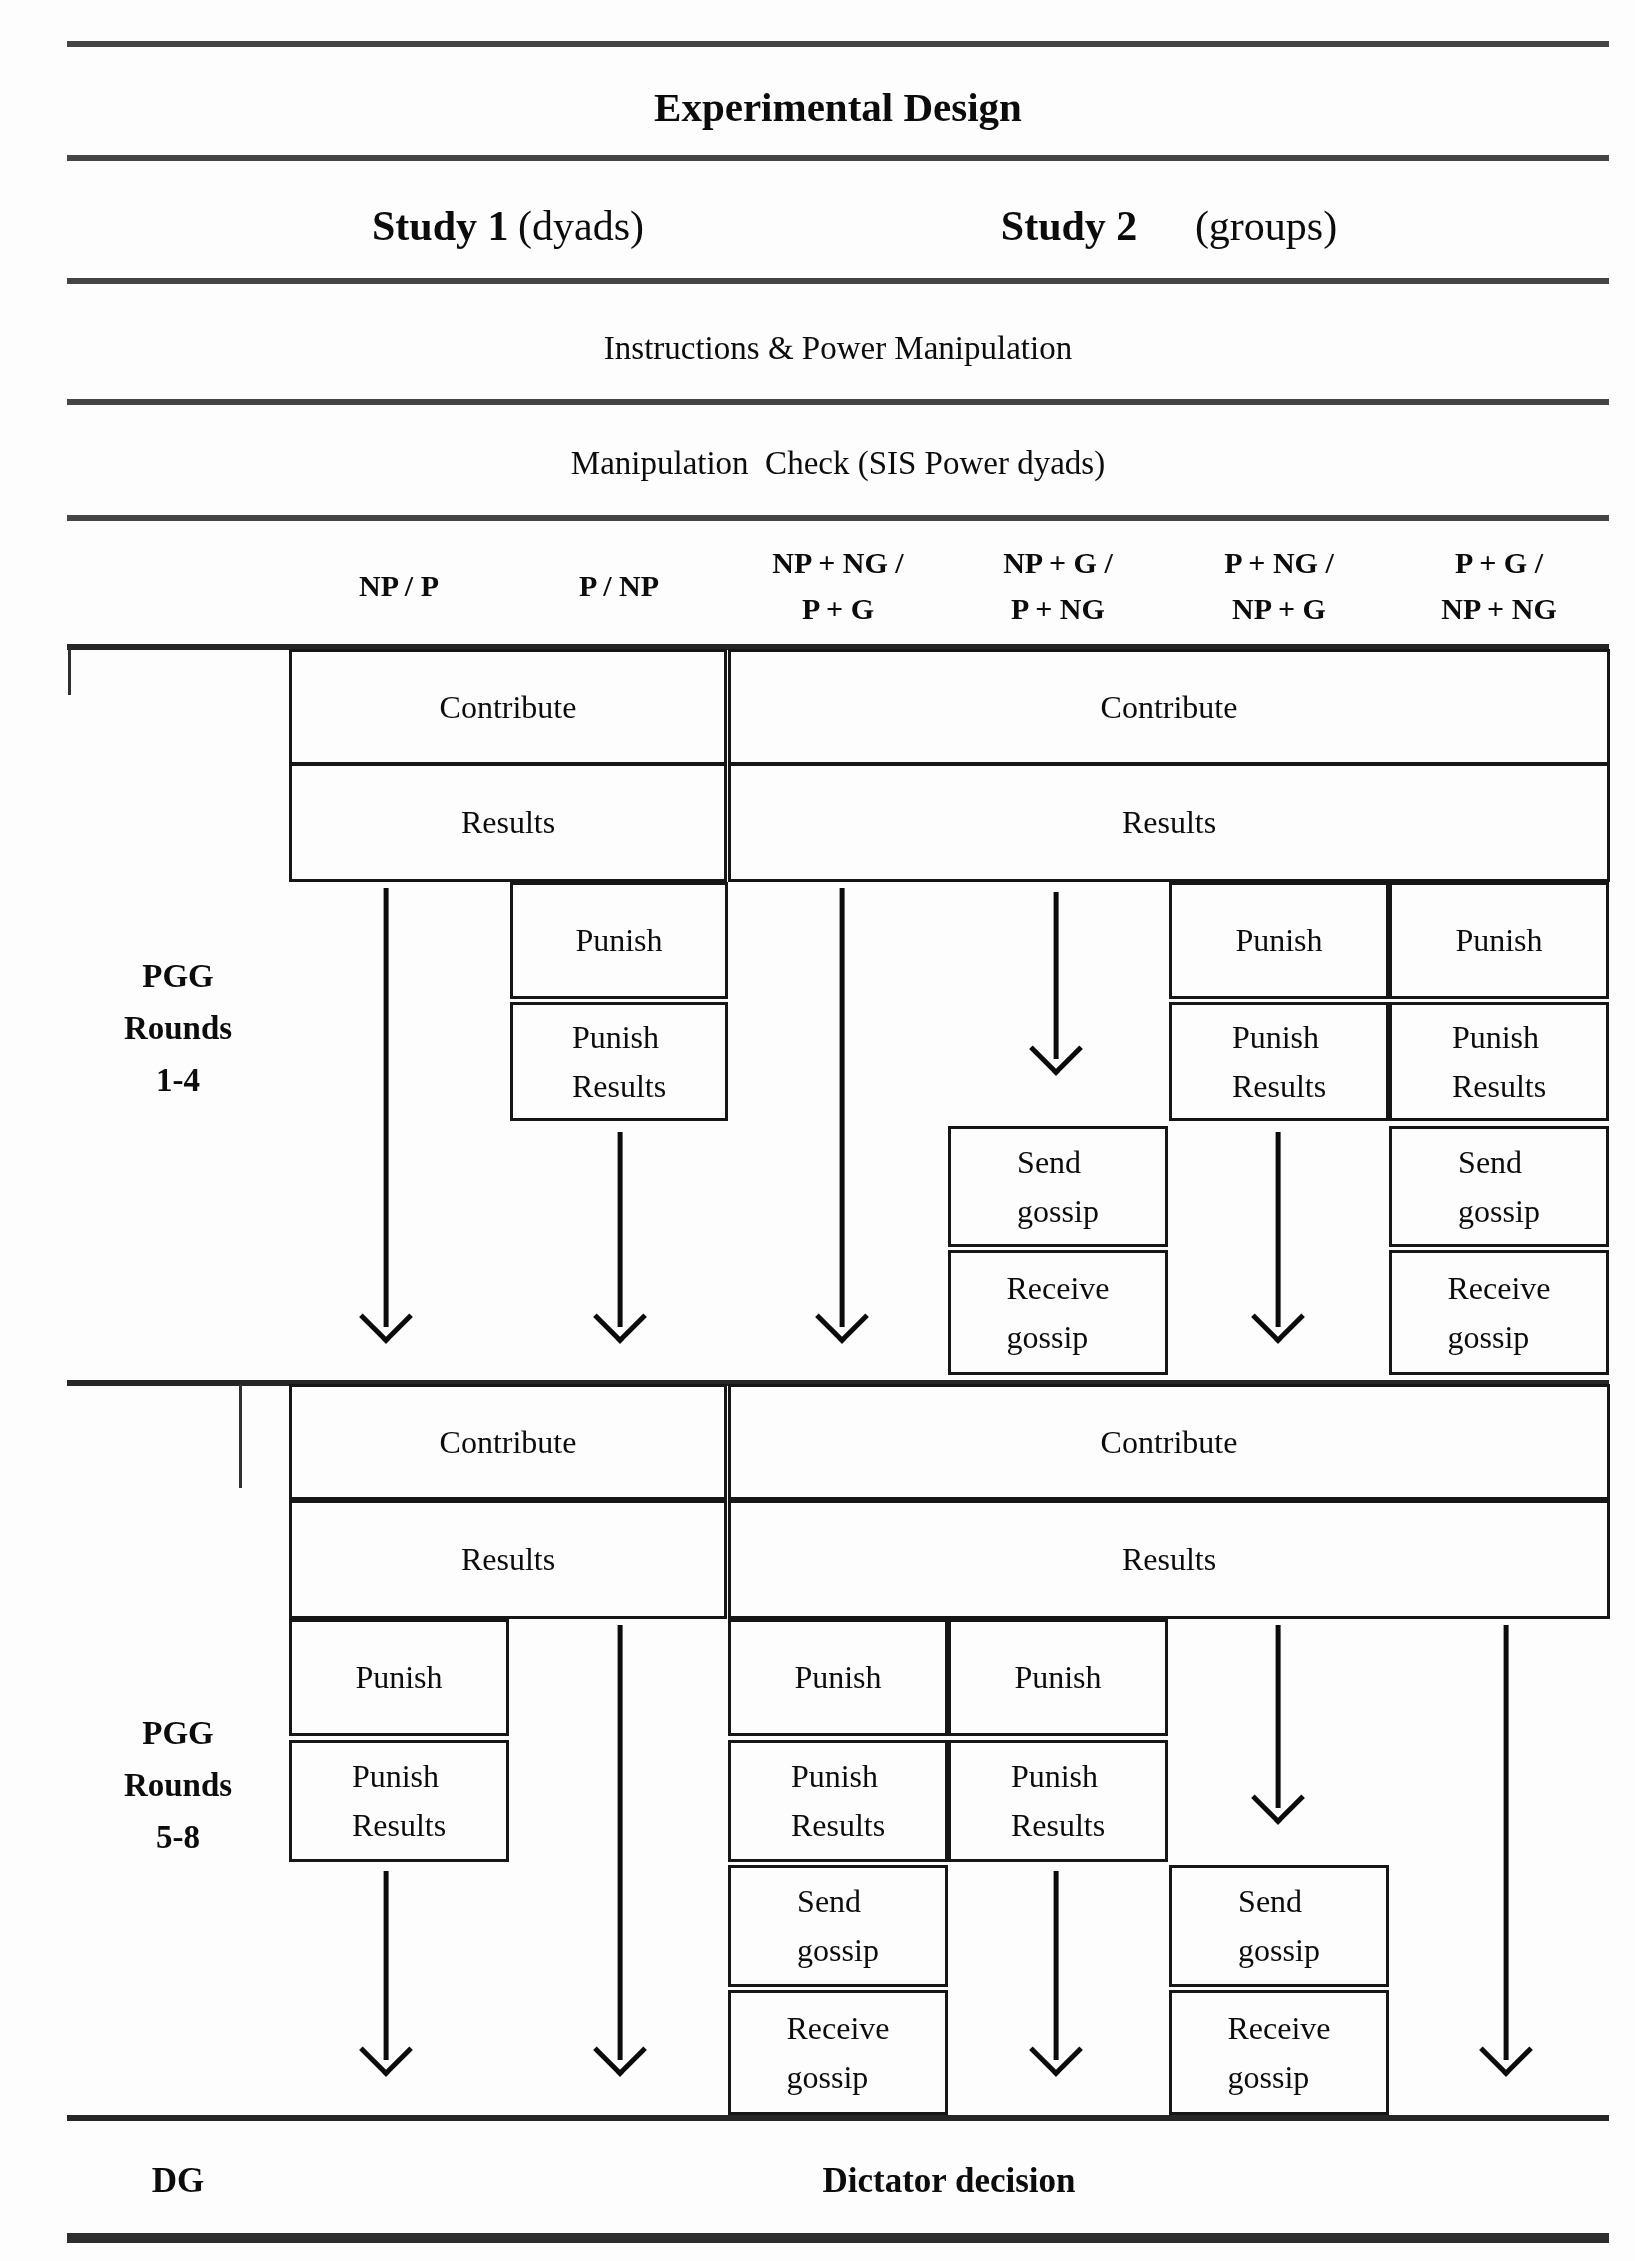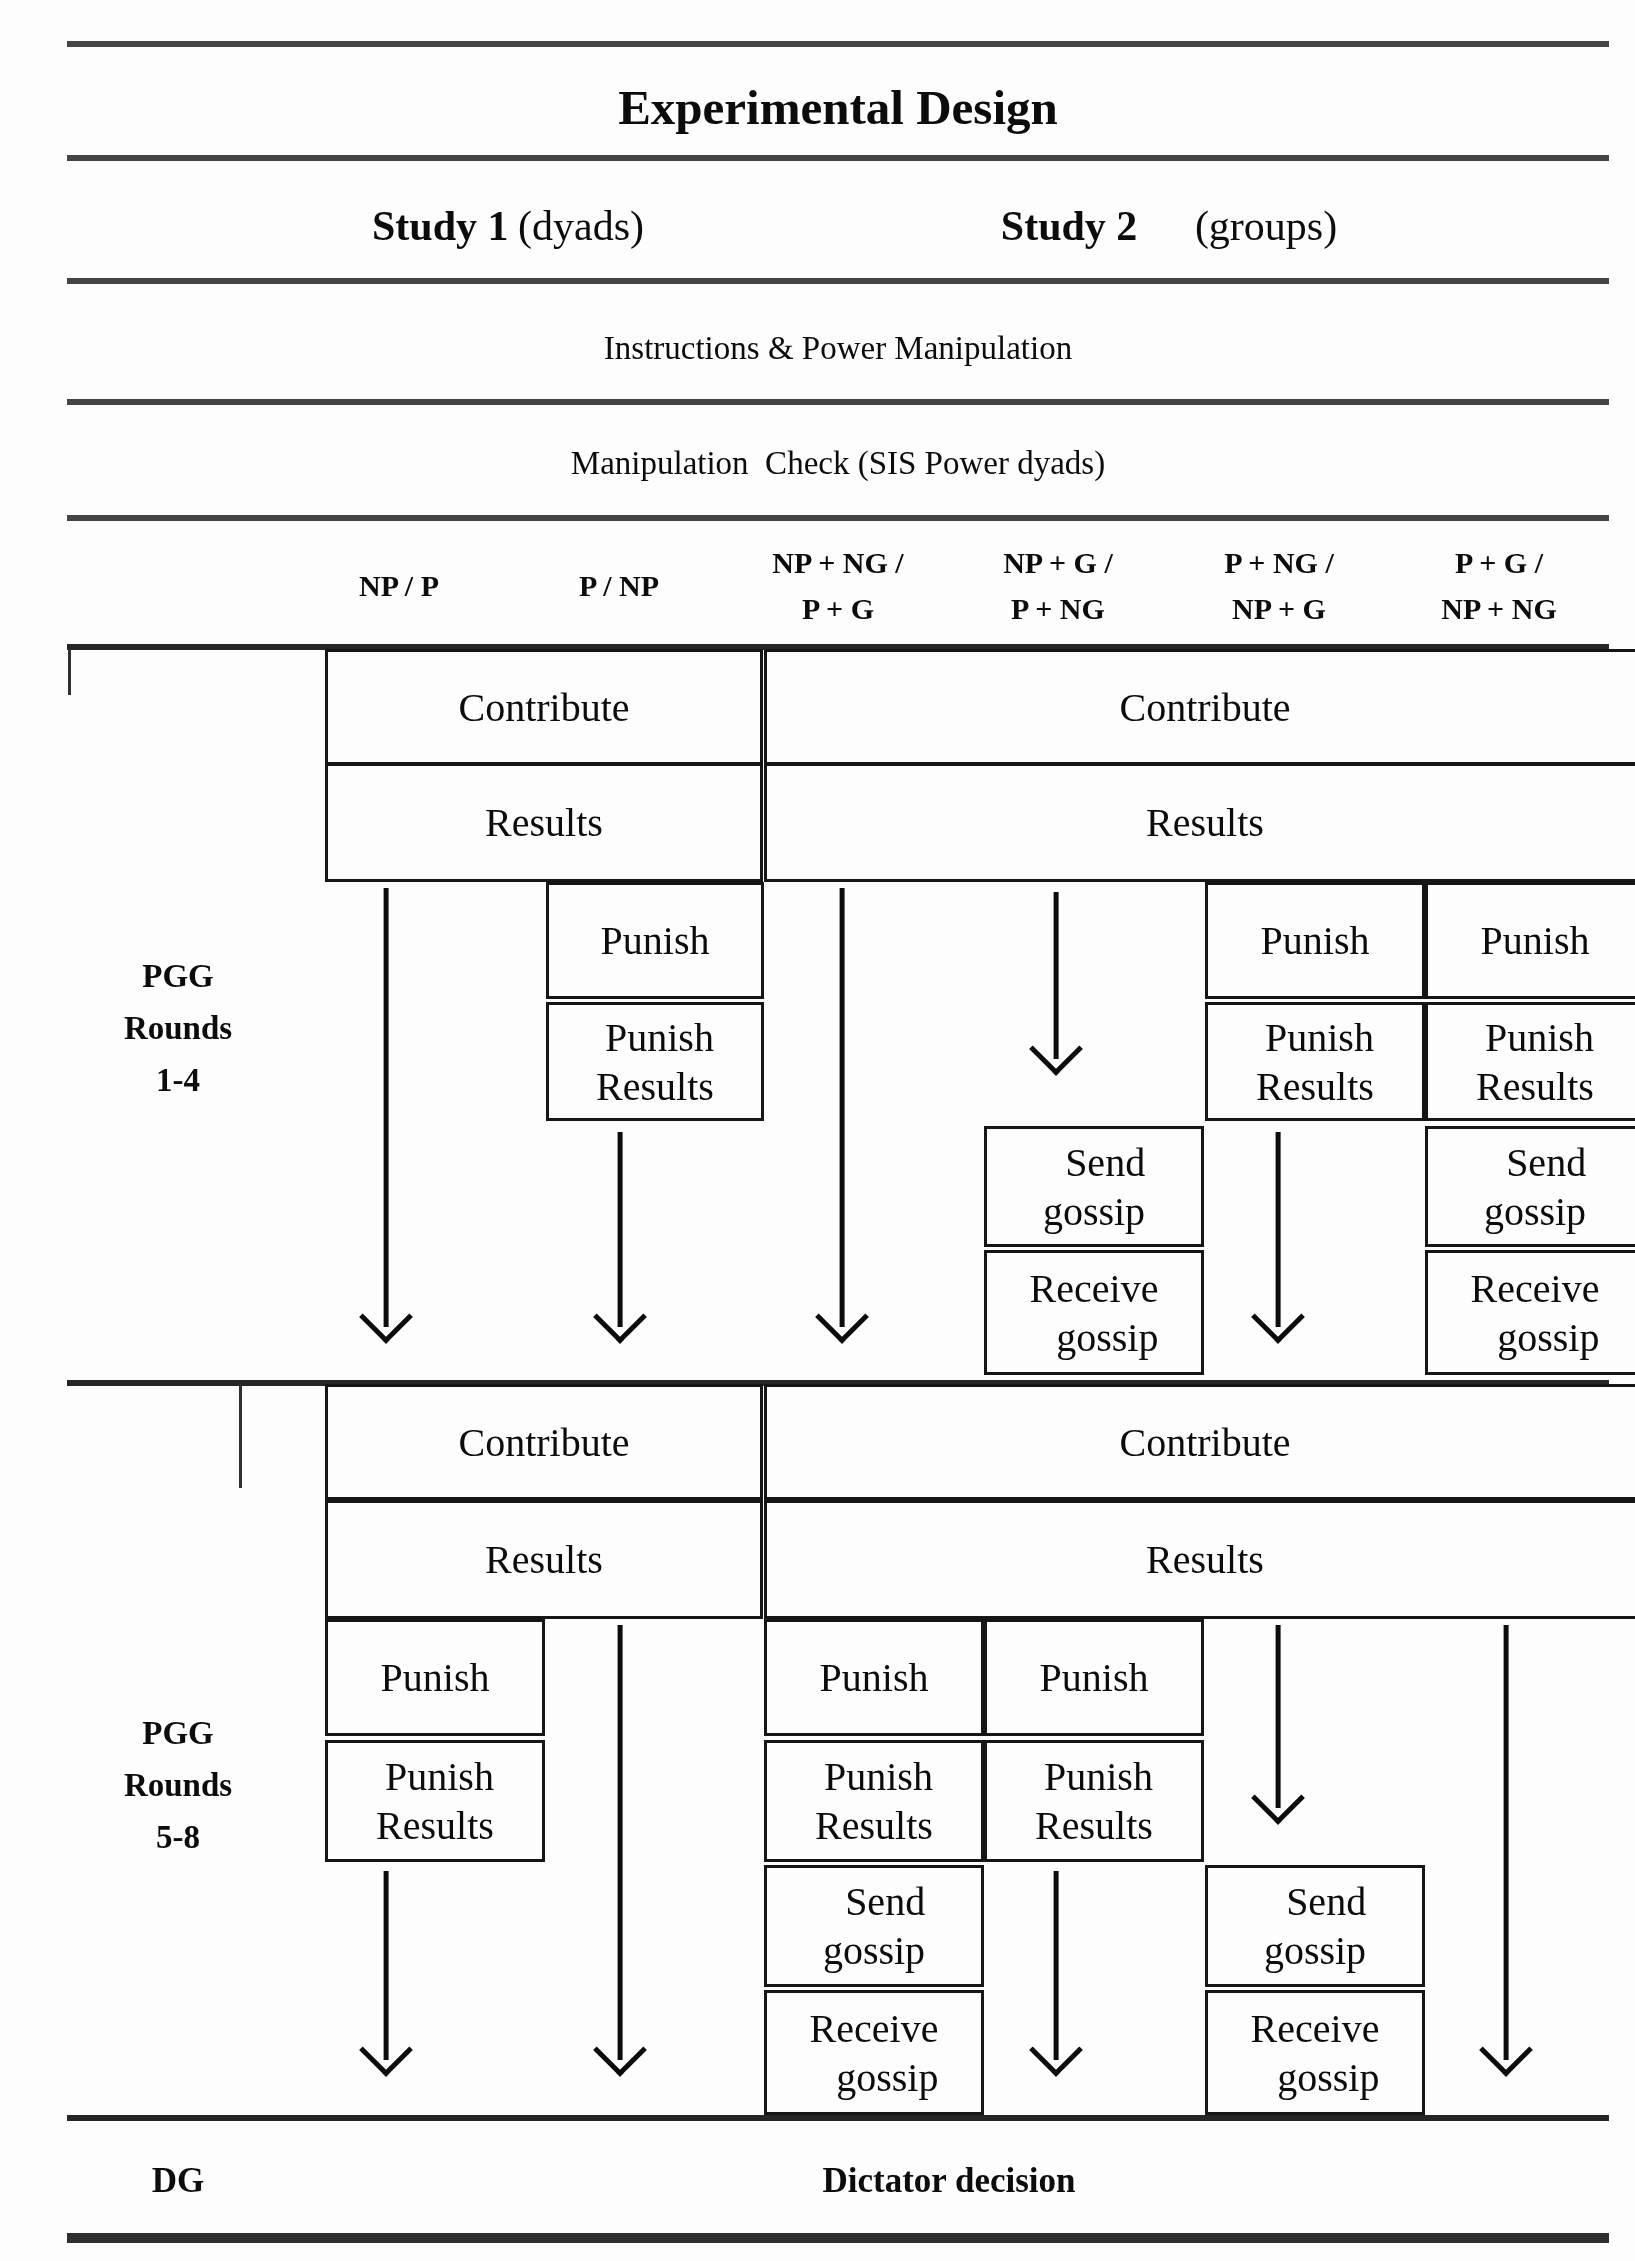--- a/index.html
+++ b/index.html
@@ -9,30 +9,30 @@
     background:#fdfdfd;
     font-family:"Liberation Serif","DejaVu Serif",serif;
     color:#0c0c0c;
     overflow:hidden;
   }
   .rule{position:absolute;left:67px;width:1542px;height:6.3px;background:#454545;}
   .grid-rule{background:#262626;height:5.6px;}
   .bottom-rule{background:#2e2e2e;height:9.5px;}
   .stub{position:absolute;width:3.2px;background:#303030;}
   .ctext{position:absolute;display:flex;align-items:center;justify-content:center;text-align:center;}
-  .title{font-size:49px;font-weight:bold;}
+  .title{font-size:41px;font-weight:bold;}
   .studyrow{font-size:42px;}
   .studyrow .bold{font-weight:bold;}
   .studyrow .normal{font-weight:normal;margin-left:9.5px;}
   .banner{font-size:33px;font-weight:normal;white-space:pre-wrap;}
   .hdr{position:absolute;display:flex;align-items:center;justify-content:center;text-align:center;
        font-size:30px;line-height:46px;font-weight:bold;white-space:pre-line;}
   .box{position:absolute;box-sizing:border-box;border:3.2px solid #161616;background:#fdfdfd;
-       display:flex;align-items:center;justify-content:center;text-align:right;
-       font-size:40px;line-height:49px;font-weight:normal;white-space:pre-line;margin-left:36px;}
+       display:flex;align-items:center;justify-content:center;text-align:left;
+       font-size:32px;line-height:49px;font-weight:normal;white-space:pre-line;}
   .seclabel{position:absolute;display:flex;align-items:center;justify-content:center;text-align:center;
        font-size:33px;line-height:52px;font-weight:bold;white-space:pre-line;}
   .dgrow{font-size:35px;font-weight:bold;}
   .arrow{position:absolute;width:44px;}
   .arrow .shaft{position:absolute;left:50%;top:0;transform:translateX(-50%);
        width:4.8px;height:calc(100% - 11px);background:#0c0c0c;}
   .arrow .head{position:absolute;left:50%;bottom:1.6px;width:33px;height:33px;
        border-left:5.6px solid #0c0c0c;border-bottom:5.6px solid #0c0c0c;
        transform:translateX(-50%) rotate(-45deg);transform-origin:50% 50%;}
 </style>

